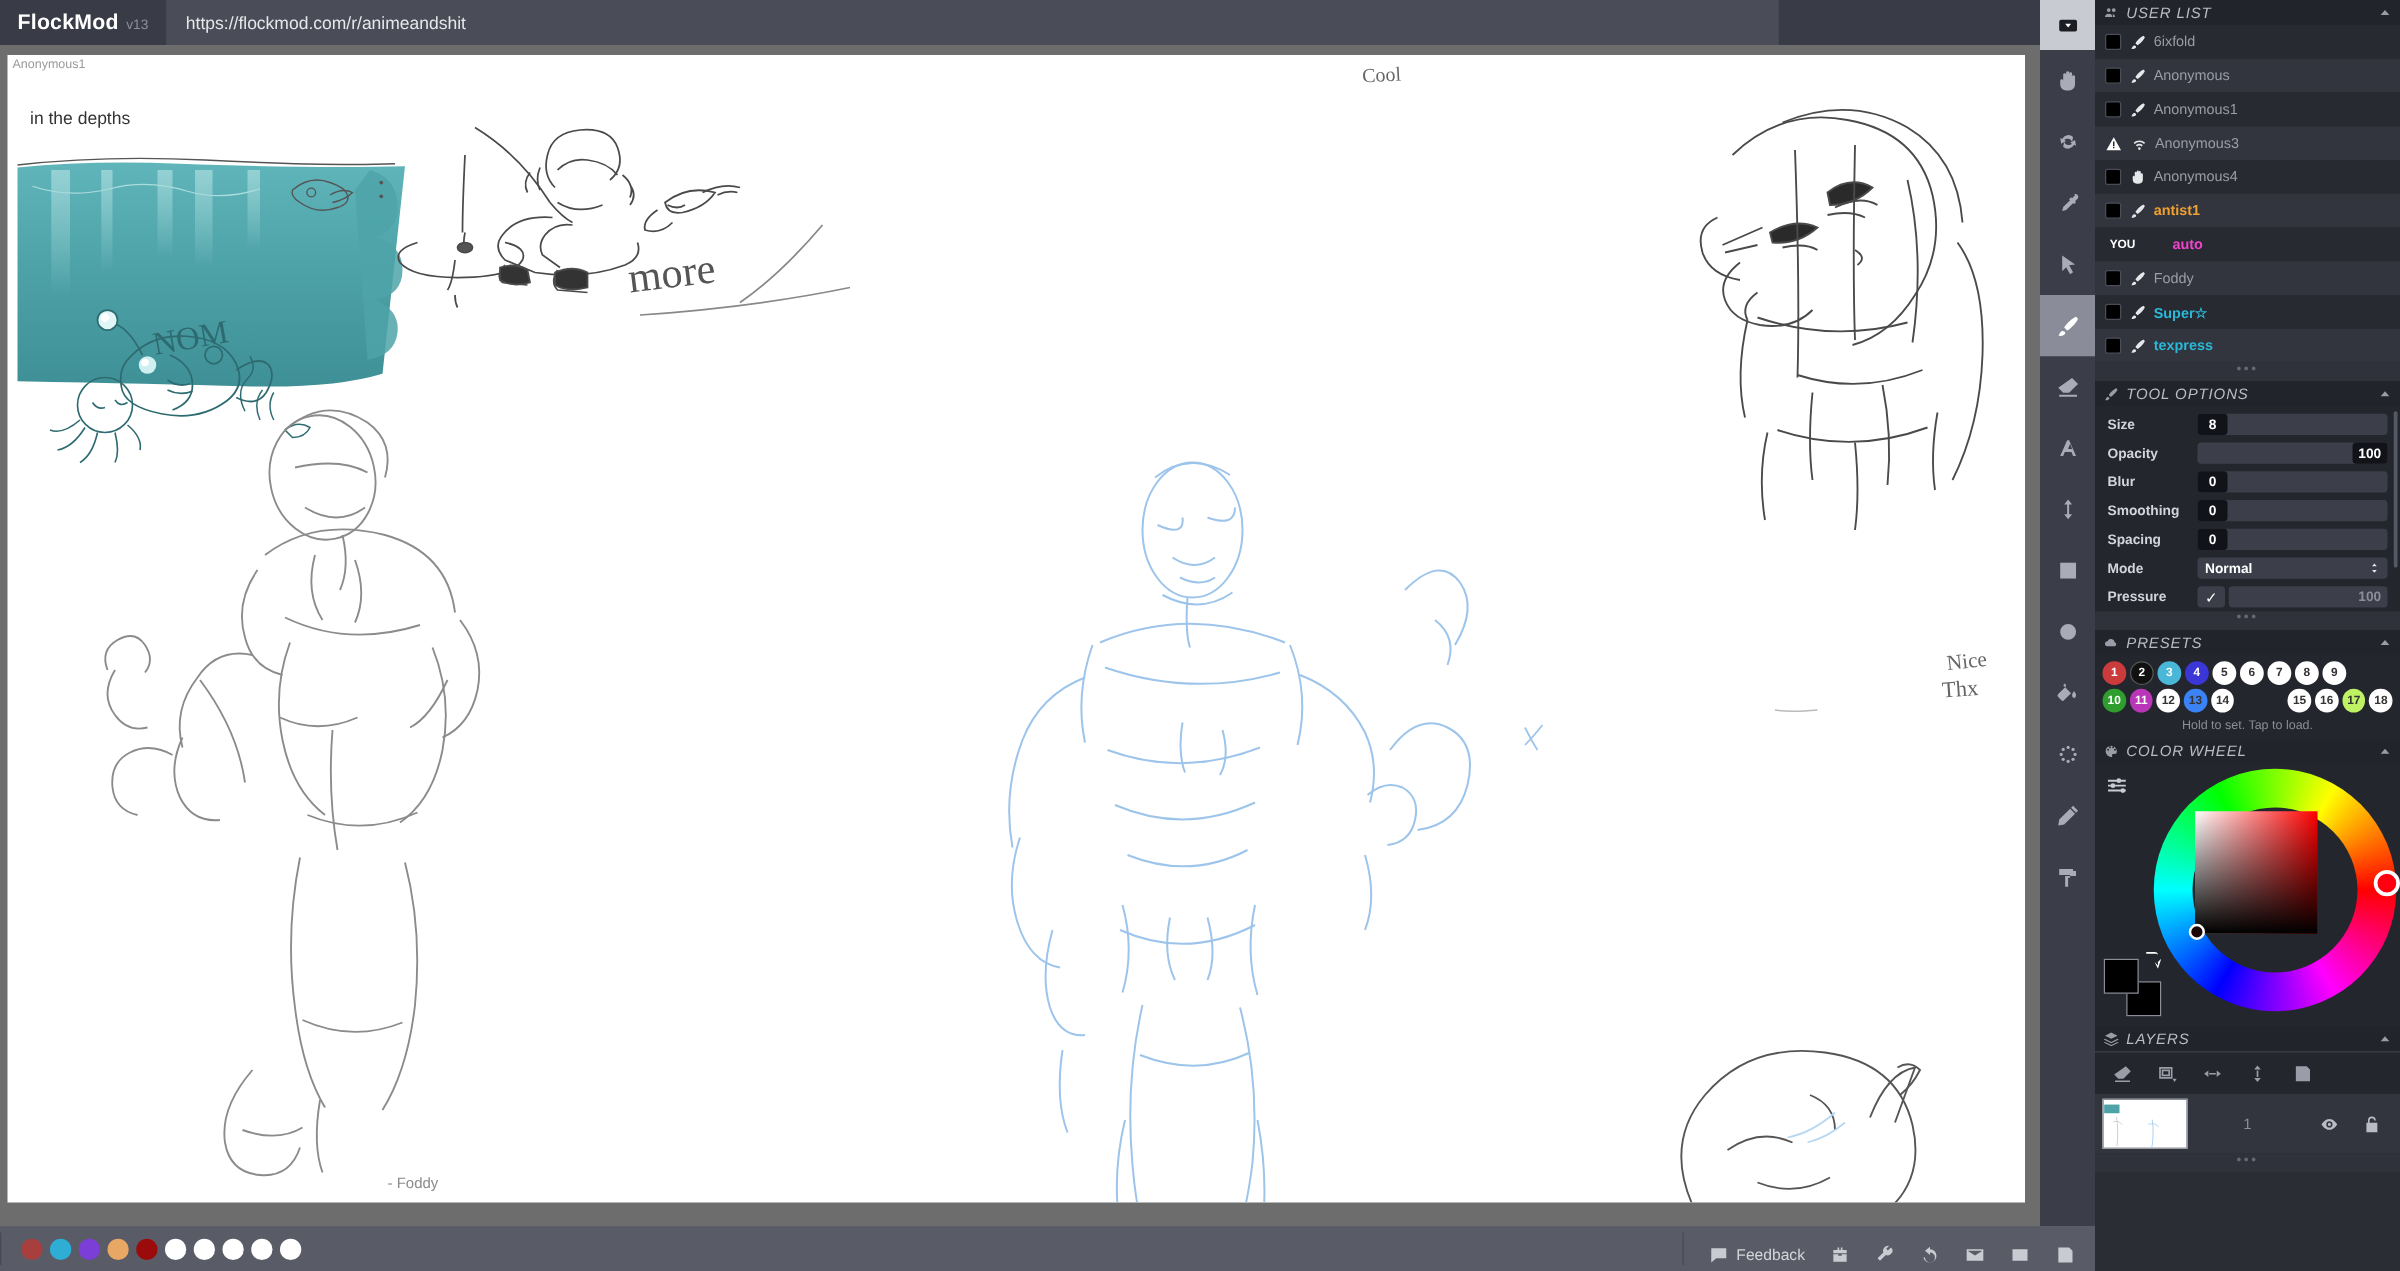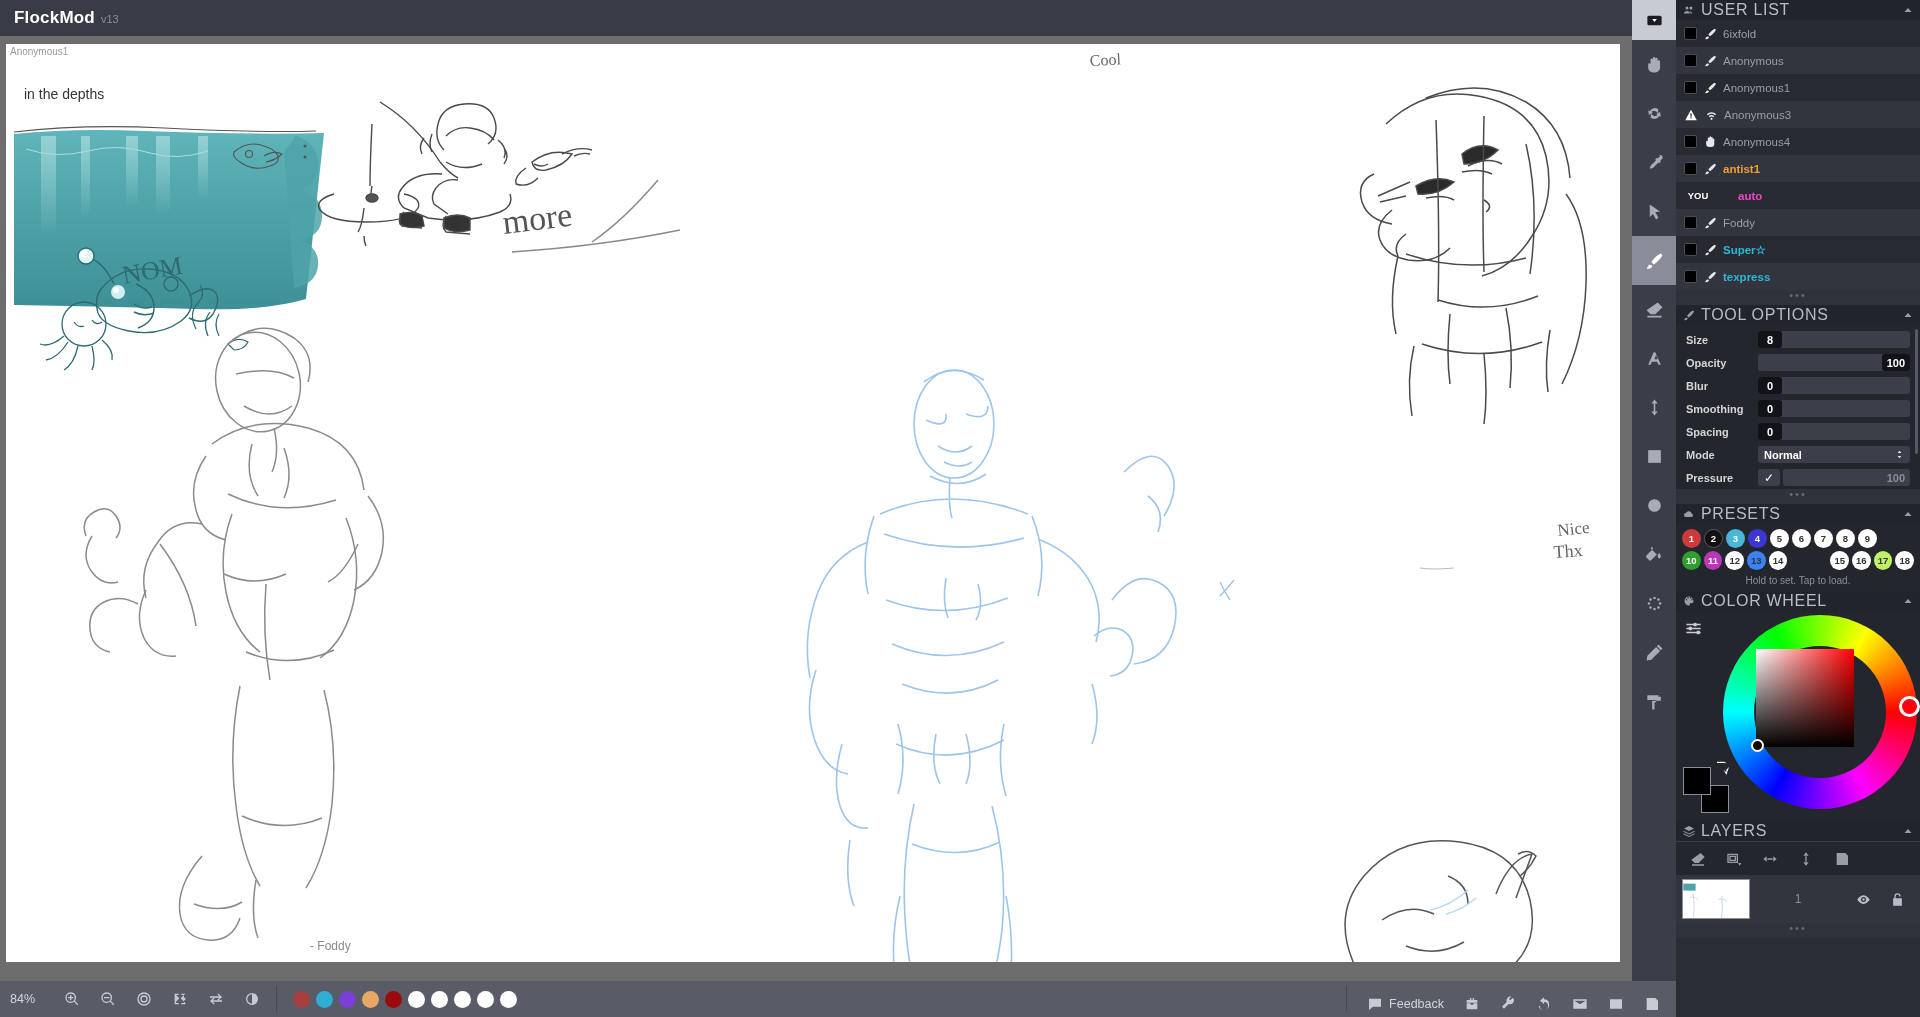--- a/index.html
+++ b/index.html
@@ -44,21 +44,21 @@
   .tool.active svg { fill:#ffffff; }
   .tool.top { background:#c9cbd2; height:40px; }
   .tool.top svg { fill:#1b1d22; }
 
   
   .rpanel { position:absolute; left:1676px; top:0; width:244px; height:1017px;
     background:#2b2d35; overflow:hidden; }
   .sec-head { height:20px; background:#22242b; display:flex; align-items:center;
     padding:0 6px 0 7px; gap:6px; }
   .sec-head .shi { width:12px; height:12px; fill:#9a9da8; flex:0 0 auto; }
-  .sec-head .title { color:#b9bcc6; font-size:16px; letter-spacing:.7px; flex:1; }
+  .sec-head .title { color:#b9bcc6; font-size:12px; letter-spacing:.7px; flex:1;font-style:italic; }
   .sec-head .chev { width:12px; height:12px; fill:#9a9da8; cursor:pointer; }
 
   .ulist { background:#24262d; }
   .urow { height:27px; display:flex; align-items:center; padding-left:8px; gap:0; }
   .urow:nth-child(odd) { background:#282a32; }
   .urow:nth-child(even) { background:#32353e; }
   .u-sw { width:13px; height:13px; background:#000; border:1px solid #4a4d57;
     border-radius:2px; flex:0 0 auto; }
   .u-you { width:28px; color:#fff; font-size:9.5px; font-weight:bold;
     text-align:center; flex:0 0 auto; }
@@ -157,20 +157,23 @@
 </style>
 </head>
 <body>
 
 <div id="app">
 
   <div class="titlebar">
     <div class="logo">
       <div class="logo-name">FlockMod</div>
       <div class="logo-ver">v13</div>
+    </div>
+    <div class="urlbar">
+      <span>https://flockmod.com/r/animeandshit</span>
     </div>
     <div class="tb-icons">
       <svg class="ic" viewBox="0 0 24 24">
           <path d="M12 8a4 4 0 100 8 4 4 0 000-8zm9.4 4l2-1.6-2-3.4-2.4 1a7.8 7.8 0 00-1.7-1l-.4-2.6h-4l-.4 2.6c-.6.2-1.2.6-1.7 1l-2.4-1-2 3.4 2 1.6a8 8 0 000 2l-2 1.6 2 3.4 2.4-1c.5.4 1.1.8 1.7 1l.4 2.6h4l.4-2.6c.6-.2 1.2-.6 1.7-1l2.4 1 2-3.4-2-1.6a8 8 0 000-2z"></path>
         </svg>
       <svg class="ic" viewBox="0 0 24 24">
           <path d="M12 3C6.5 3 2 6.6 2 11c0 2.5 1.4 4.7 3.6 6.1L4.5 21l4.3-2.2c1 .2 2.1.3 3.2.3 5.5 0 10-3.6 10-8s-4.5-8-10-8z"></path>
         </svg>
       <svg class="ic" viewBox="0 0 24 24">
           <path d="M4 4h6v2H6v4H4V4zm10 0h6v6h-2V6h-4V4zM4 14h2v4h4v2H4v-6zm14 0h2v6h-6v-2h4v-4z"></path>
@@ -785,42 +788,20 @@
                 <path d="M12 2a5 5 0 015 5h-2a3 3 0 10-6 0v3h10v12H5V10h2V7a5 5 0 015-5z"></path>
               </svg>
     </div>
           </div>
         </div>
       <div class="dots">•••</div>
     </div>
   </div>
 
   <div class="botbar">
-    <div class="zoomgrp">
-      <div class="zoompct">84%</div>
-      <svg viewBox="0 0 24 24">
-          <path d="M10 2a8 8 0 105 14.3l5 5 1.4-1.4-5-5A8 8 0 0010 2zm0 2a6 6 0 110 12 6 6 0 010-12zm-1 2v3H6v2h3v3h2v-3h3V9h-3V6z"></path>
-        </svg>
-      <svg viewBox="0 0 24 24">
-          <path d="M10 2a8 8 0 105 14.3l5 5 1.4-1.4-5-5A8 8 0 0010 2zm0 2a6 6 0 110 12 6 6 0 010-12zM6 9h8v2H6z"></path>
-        </svg>
-      <svg viewBox="0 0 24 24">
-          <circle cx="12" cy="12" r="9" fill="none" stroke="#c9cbd2" stroke-width="2"></circle>
-          <circle cx="12" cy="12" r="4.5" fill="none" stroke="#c9cbd2" stroke-width="2"></circle>
-        </svg>
-      <svg viewBox="0 0 24 24">
-          <path d="M4 4l7 7-7 7zM20 4l-7 7 7 7zM4 4h6v2H6v4H4zm16 0v6h-2V6h-4V4zM4 20v-6h2v4h4v2zm16 0h-6v-2h4v-4h2z"></path>
-        </svg>
-      <svg viewBox="0 0 24 24">
-          <path d="M3 8h14l-3-3 1.4-1.4L21 9l-5.6 5.4L14 13l3-3H3zM21 16H7l3 3-1.4 1.4L3 15l5.6-5.4L10 11l-3 3h14z"></path>
-        </svg>
-      <svg viewBox="0 0 24 24">
-          <path d="M12 3a9 9 0 100 18 9 9 0 000-18zm0 2v14a7 7 0 010-14z"></path>
-        </svg>
-    </div>
     <div class="divv"></div>
     <div class="swgrp" id="swgrp">
         <div class="sw" style="background: rgb(168, 63, 63);"></div>
         <div class="sw" style="background: rgb(46, 174, 212);"></div>
         <div class="sw" style="background: rgb(123, 62, 214);"></div>
         <div class="sw" style="background: rgb(232, 167, 101);"></div>
         <div class="sw" style="background: rgb(156, 11, 11);"></div>
         <div class="sw" style="background: rgb(255, 255, 255);"></div>
         <div class="sw" style="background: rgb(255, 255, 255);"></div>
         <div class="sw" style="background: rgb(255, 255, 255);"></div>

